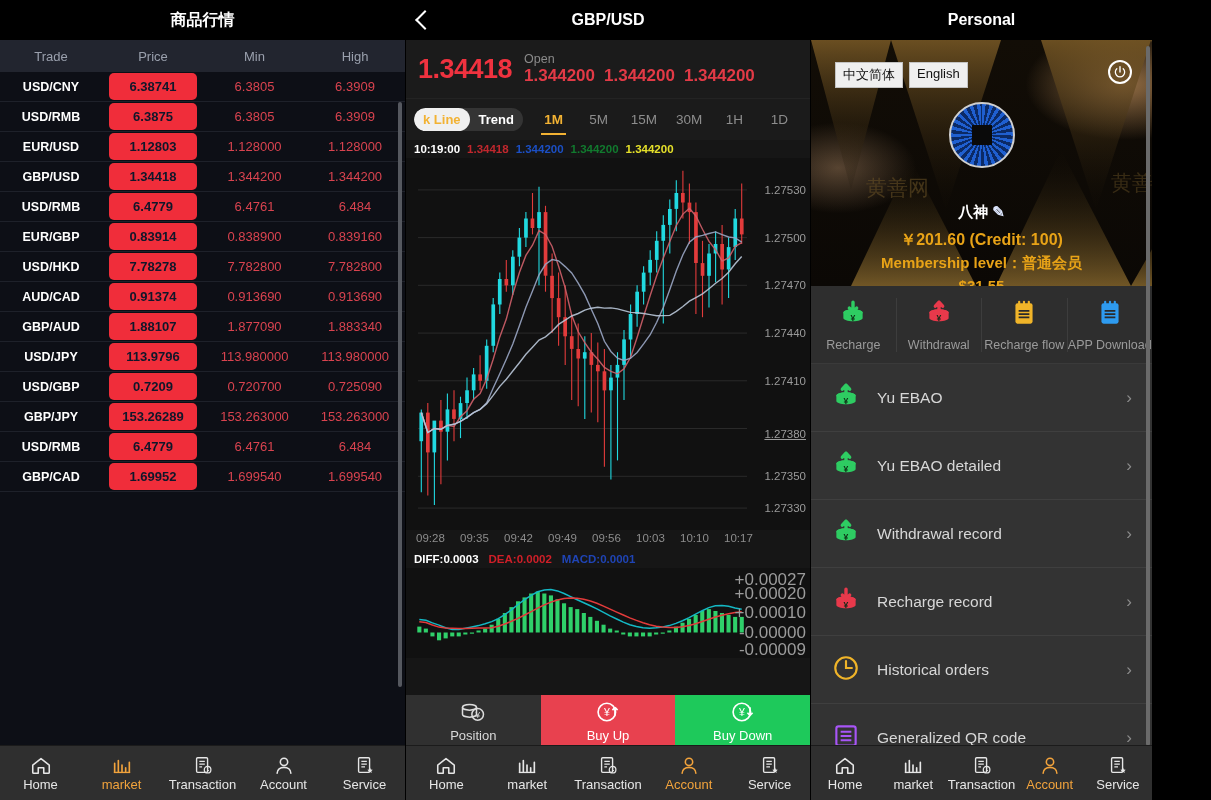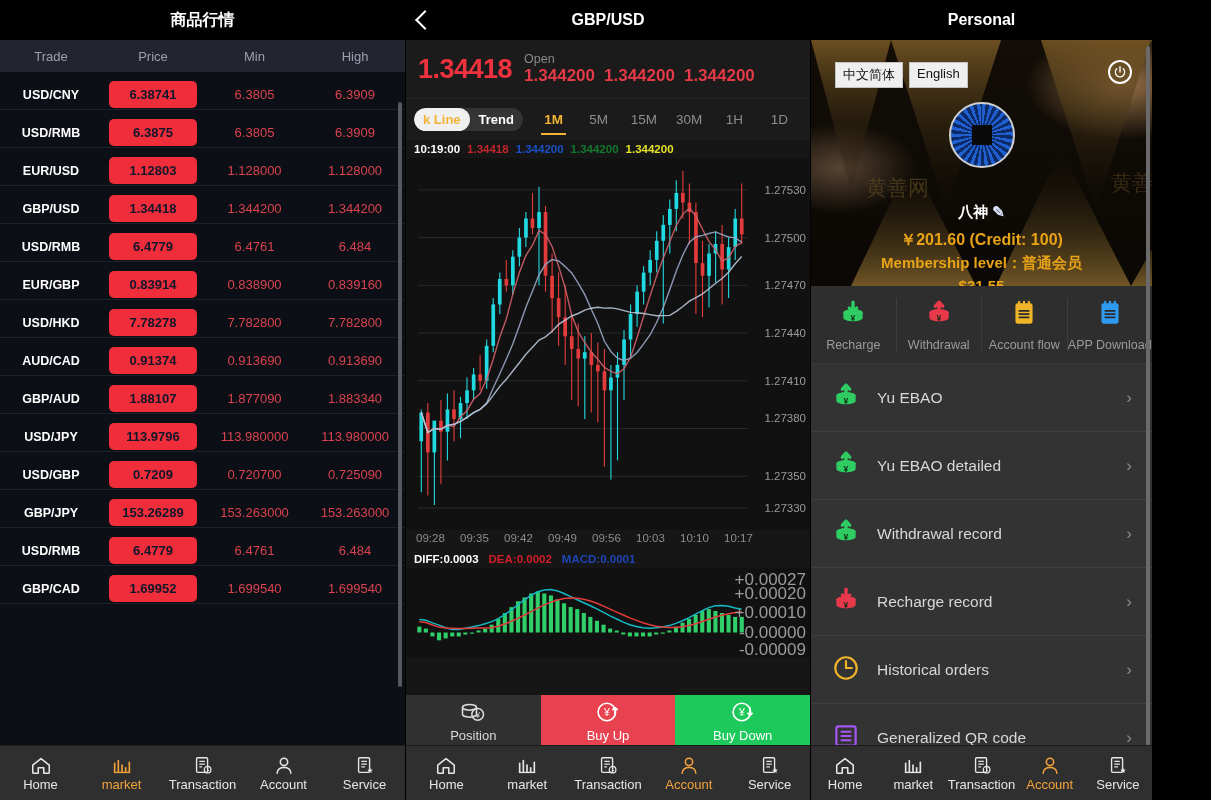--- a/index.html
+++ b/index.html
@@ -32,21 +32,21 @@
     color:#9aa0ad; font-size:13px;
   }
   .tbl-head .c, .tbl-row .c { text-align:center; }
   .c1 { width:102px; }
   .c2 { width:102px; }
   .c3 { width:101px; }
   .c4 { width:100px; }
   .rows-wrap { height:713px; overflow:hidden; position:relative; }
   .tbl-row {
     display:flex; align-items:center; height:30px;
-    border-bottom:1px solid #1e212a; color:#fff;margin-top:8px;
+    border-bottom:1px solid #1e212a; color:#fff;
   }
   .tbl-row .c1 { font-size:12.5px; font-weight:bold; text-align:center; color:#fff; }
   .pill {
     display:inline-block; background:#f02d3a; color:#0f172a; font-weight:bold;
     font-size:13px; border-radius:5px; padding:6px 0; width:88px; text-align:center;
   }
   .tbl-row .c3, .tbl-row .c4 { color:#d9434f; font-size:13px; }
   .vscroll {
     position:absolute; right:3px; width:4px; background:#55585f; border-radius:2px;
   }
@@ -485,21 +485,21 @@
           <rect x="333.9" y="60.5" width="3.7" height="15.9" fill="#e23b3b"></rect>
           <path d="M15.3 254.6 L21.8 274.5 L28.4 270.5 L34.9 271.3 L41.4 267.4 L48.0 268.6 L54.5 258.8 L61.0 252.7 L67.6 241.3 L74.1 235.5 L80.7 220.9 L87.2 201.2 L93.8 178.9 L100.3 161.1 L106.8 136.2 L113.4 114.6 L119.9 97.4 L126.5 87.2 L133.0 72.6 L139.5 76.4 L146.1 88.5 L152.6 108.2 L159.2 129.9 L165.7 157.2 L172.2 173.8 L178.8 184.6 L185.3 194.2 L191.8 201.2 L198.4 209.4 L204.9 213.3 L211.5 215.8 L218.0 210.7 L224.6 199.3 L231.1 179.5 L237.6 158.5 L244.2 137.5 L250.7 117.8 L257.3 100.0 L263.8 83.4 L270.3 67.5 L276.9 56.1 L283.4 50.3 L289.9 58.0 L296.5 71.3 L303.0 83.4 L309.6 91.7 L316.1 103.1 L322.6 100.0 L329.2 88.5 L335.7 84.7" fill="none" stroke="#d0616a" stroke-width="1.4" opacity=".9"></path>
           <path d="M15.3 254.6 L21.8 274.5 L28.4 270.5 L34.9 271.3 L41.4 267.4 L48.0 266.3 L54.5 263.3 L61.0 259.4 L67.6 254.6 L74.1 251.4 L80.7 244.8 L87.2 230.0 L93.8 215.8 L100.3 201.2 L106.8 185.9 L113.4 167.7 L119.9 149.3 L126.5 133.1 L133.0 116.8 L139.5 106.3 L146.1 101.6 L152.6 102.8 L159.2 108.6 L165.7 114.9 L172.2 125.1 L178.8 136.6 L185.3 151.2 L191.8 165.5 L198.4 183.3 L204.9 193.5 L211.5 200.2 L218.0 202.4 L224.6 200.2 L231.1 194.5 L237.6 185.9 L244.2 176.7 L250.7 164.2 L257.3 149.6 L263.8 131.5 L270.3 113.0 L276.9 96.8 L283.4 84.1 L289.9 79.0 L296.5 77.4 L303.0 75.5 L309.6 73.9 L316.1 76.7 L322.6 79.0 L329.2 79.9 L335.7 84.1" fill="none" stroke="#9aa6c4" stroke-width="1.4" opacity=".9"></path>
           <path d="M15.3 254.6 L21.8 274.5 L28.4 270.5 L34.9 271.3 L41.4 267.4 L48.0 266.3 L54.5 263.3 L61.0 259.4 L67.6 254.6 L74.1 251.4 L80.7 245.7 L87.2 237.4 L93.8 228.4 L100.3 221.2 L106.8 213.0 L113.4 204.7 L119.9 196.2 L126.5 189.2 L133.0 182.1 L139.5 178.9 L146.1 173.2 L152.6 166.4 L159.2 162.2 L165.7 158.0 L172.2 155.5 L178.8 152.2 L185.3 150.2 L191.8 149.3 L198.4 150.1 L204.9 149.9 L211.5 150.9 L218.0 152.6 L224.6 154.4 L231.1 154.7 L237.6 155.5 L244.2 156.6 L250.7 157.7 L257.3 157.6 L263.8 157.4 L270.3 153.3 L276.9 148.5 L283.4 143.2 L289.9 139.6 L296.5 135.9 L303.0 130.7 L309.6 125.3 L316.1 120.5 L322.6 114.3 L329.2 105.7 L335.7 98.5" fill="none" stroke="#b9c6d8" stroke-width="1.4" opacity=".9"></path>
         </svg>
         <div class="ytick" style="top: 31.8667px;">1.27530</div>
         <div class="ytick" style="top: 79.6px;">1.27500</div>
         <div class="ytick" style="top: 127.333px;">1.27470</div>
         <div class="ytick" style="top: 175.067px;">1.27440</div>
         <div class="ytick" style="top: 222.8px;">1.27410</div>
-        <div class="ytick" style="top: 260px;">1.27380</div>
+        <div class="ytick" style="top: 276px; text-decoration: underline;">1.27380</div>
         <div class="ytick" style="top: 318.267px;">1.27350</div>
         <div class="ytick" style="top: 350.089px;">1.27330</div>
       </div>
 
     <div class="xaxis" id="xaxis">
         <div class="xtick" style="left: 10px;">09:28</div>
         <div class="xtick" style="left: 54px;">09:35</div>
         <div class="xtick" style="left: 98px;">09:42</div>
         <div class="xtick" style="left: 142px;">09:49</div>
         <div class="xtick" style="left: 186px;">09:56</div>
@@ -719,21 +719,21 @@
           <span>Withdrawal</span>
         </div>
         <div class="q">
           <span><svg width="30" height="30" viewBox="0 0 28 28">
               <rect x="6" y="5" width="16" height="19" rx="2" fill="#f0b429"></rect>
               <rect x="8.5" y="2.5" width="2" height="5" rx="1" fill="#f0b429"></rect>
               <rect x="13" y="2.5" width="2" height="5" rx="1" fill="#f0b429"></rect>
               <rect x="17.5" y="2.5" width="2" height="5" rx="1" fill="#f0b429"></rect>
               <path d="M9 12h10M9 15h10M9 18h10" stroke="#2b2b2b" stroke-width="1.6"></path>
             </svg></span>
-          <span>Account flow</span>
+          <span>Recharge flow</span>
         </div>
         <div class="q">
           <span><svg width="30" height="30" viewBox="0 0 28 28">
               <rect x="6" y="5" width="16" height="19" rx="2" fill="#2e9bf0"></rect>
               <rect x="8.5" y="2.5" width="2" height="5" rx="1" fill="#2e9bf0"></rect>
               <rect x="13" y="2.5" width="2" height="5" rx="1" fill="#2e9bf0"></rect>
               <rect x="17.5" y="2.5" width="2" height="5" rx="1" fill="#2e9bf0"></rect>
               <path d="M9 12h10M9 15h10M9 18h10" stroke="#2b2b2b" stroke-width="1.6"></path>
             </svg></span>
           <span>APP Download</span>

